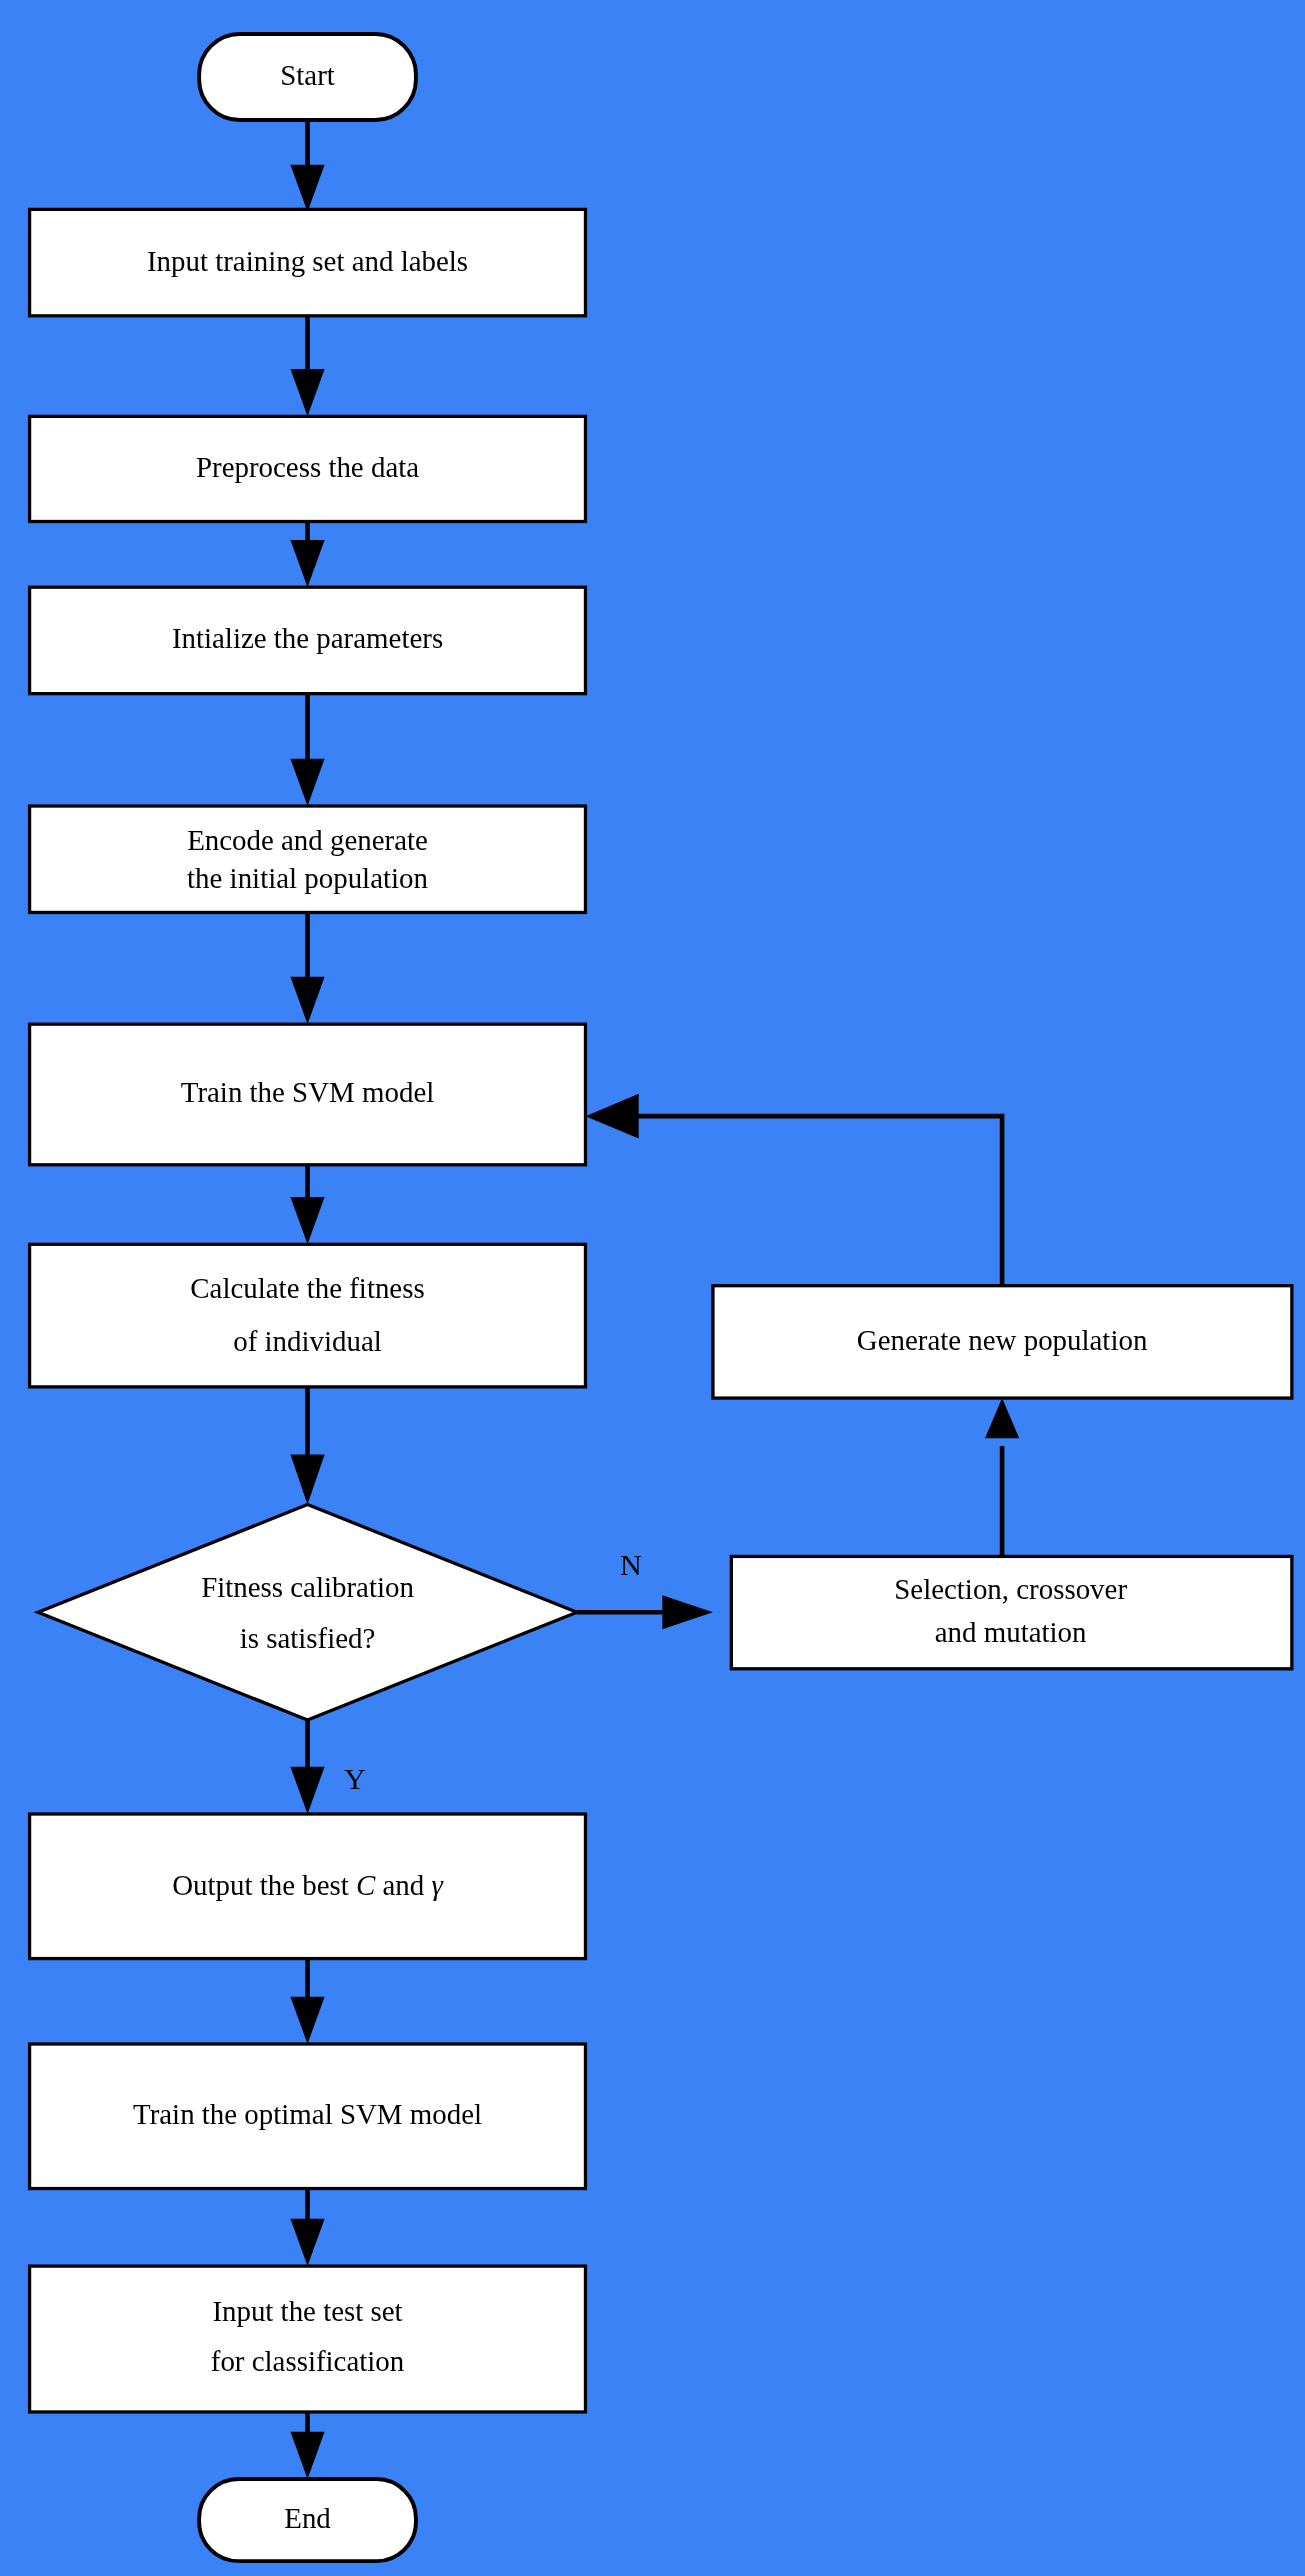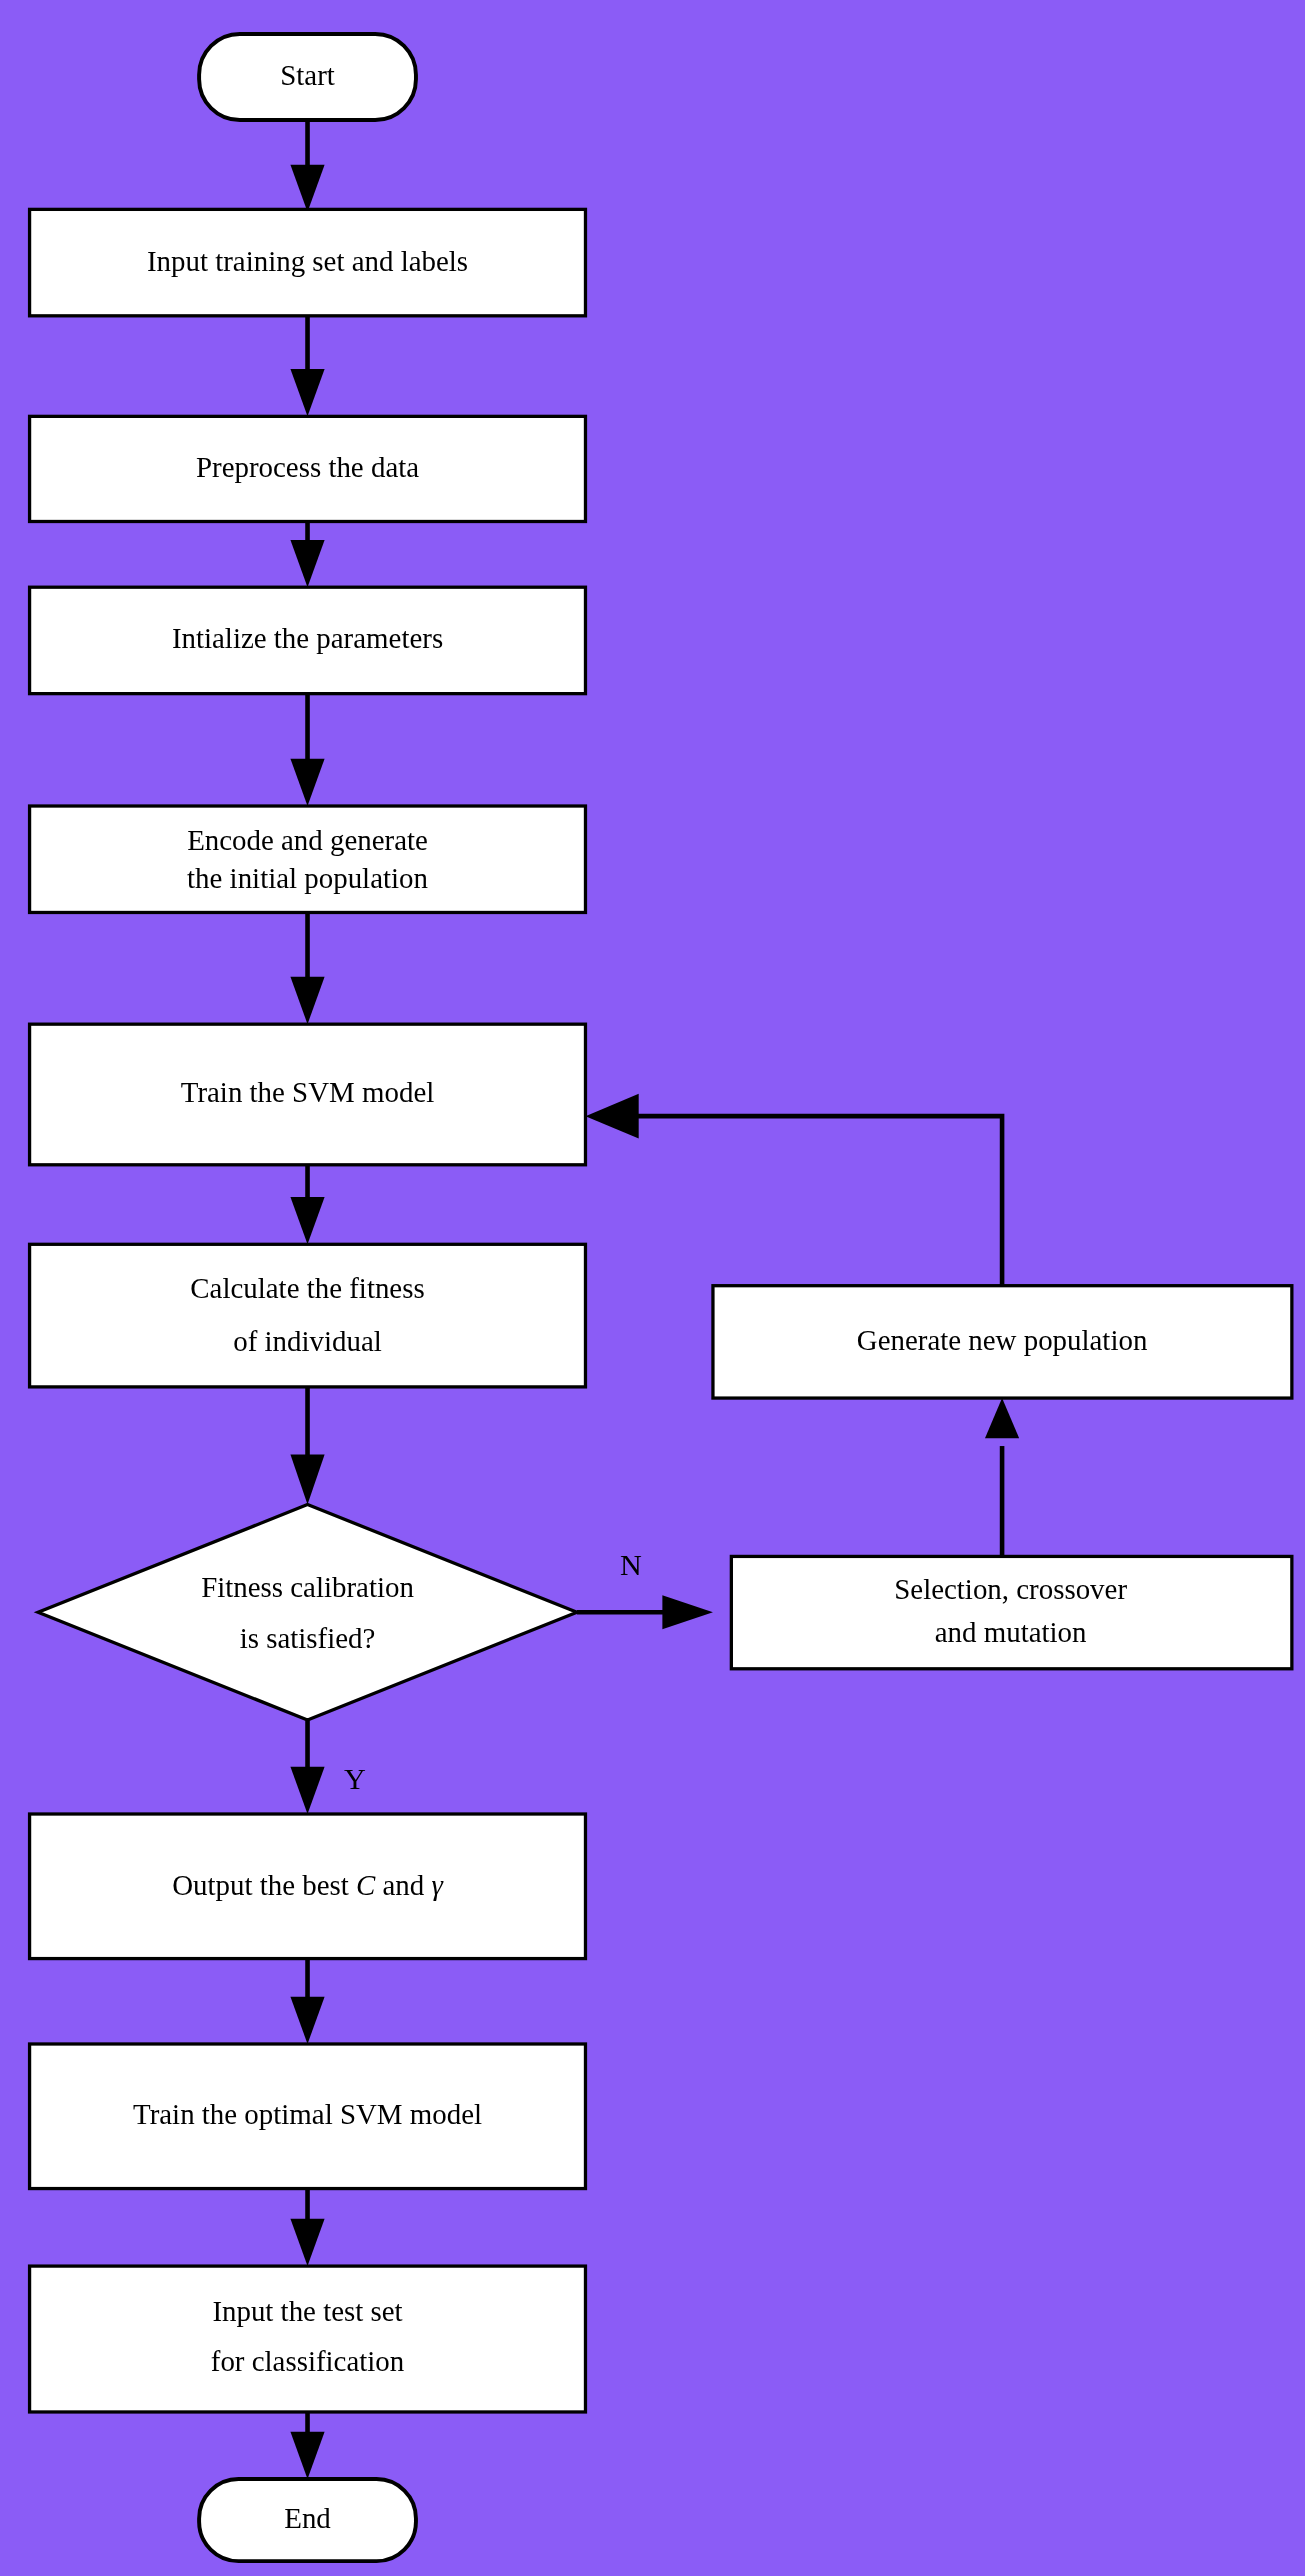--- a/index.html
+++ b/index.html
@@ -11,21 +11,21 @@
   body {
     width: 1305px;
     height: 2576px;
     font-family: "Liberation Serif", "DejaVu Serif", serif;
     overflow: hidden;
   }
   #flowchart-root {
     position: relative;
     width: 1305px;
     height: 2576px;
-    background: #8b5cf6;
+    background: #3b82f6;
   }
   svg#flow-svg {
     position: absolute;
     top: 0;
     left: 0;
     width: 1305px;
     height: 2576px;
     display: block;
   }
   .node-shape {

